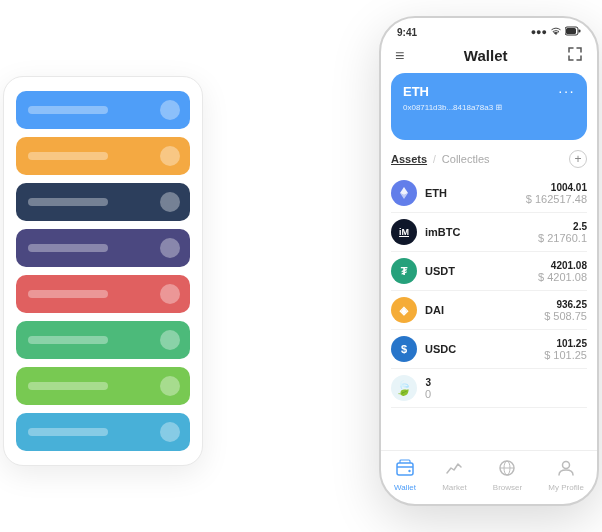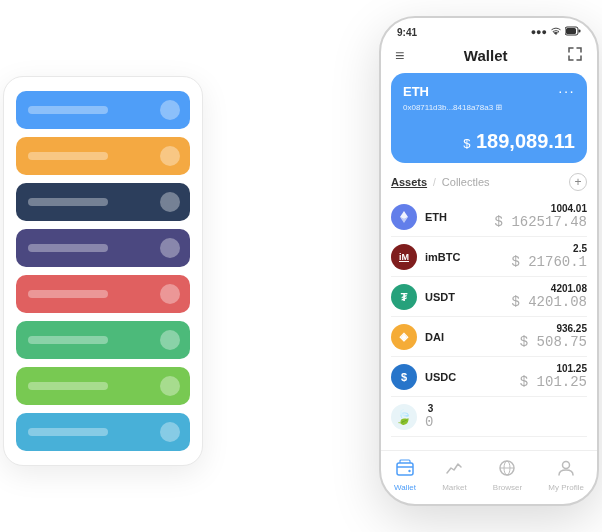--- a/index.html
+++ b/index.html
@@ -271,23 +271,22 @@
       text-align: right;
     }
 
     .asset-balance {
       font-size: 10px;
       font-weight: 600;
       color: #222;
     }
 
     .asset-usd {
-      font-size: 14px;
+      font-size: 11px;
       color: #aaa;
-      font-family: Liberation Mono, monospace;
     }
 
     
     .bottom-nav {
       display: flex;
       align-items: center;
       justify-content: space-around;
       padding: 8px 0 12px;
       border-top: 0.5px solid #eee;
       flex-shrink: 0;
@@ -314,21 +313,21 @@
       font-size: 8px;
       color: #bbb;
     }
 
     .nav-label.active {
       color: #4f9ef8;
     }
 
     
     .icon-eth { background: #627eea; color: white; }
-    .icon-imbtc { background: #7f1d1d; color: white; font-size: 10px; text-decoration: underline; }
+    .icon-imbtc { background: #0f172a; color: white; font-size: 10px; text-decoration: underline; }
     .icon-usdt { background: #26a17b; color: white; font-size: 9px; }
     .icon-dai { background: #f5ac37; color: white; }
     .icon-usdc { background: #2775ca; color: white; font-size: 9px; }
     .icon-tft { background: #e8f4f8; font-size: 14px; }
   </style>
 </head>
 <body>
 
 <div class="scene">
 
@@ -396,24 +395,20 @@
     </div>
 
     <div class="phone-content">
 
       <div class="eth-card">
         <div class="eth-card-header">
           <span class="eth-symbol">ETH</span>
           <span class="eth-dots">···</span>
         </div>
         <div class="eth-address">0x08711d3b...8418a78a3 ⊞</div>
-        <div class="eth-balance">
-          <span class="dollar">$</span>
-          <span>189,089.11</span>
-        </div>
       </div>
 
       <div class="assets-header">
         <div class="assets-tabs">
           <span class="assets-tab-active">Assets</span>
           <span class="assets-separator">/</span>
           <span class="assets-tab-inactive">Collectles</span>
         </div>
         <div class="assets-add">
           <span>+</span>

